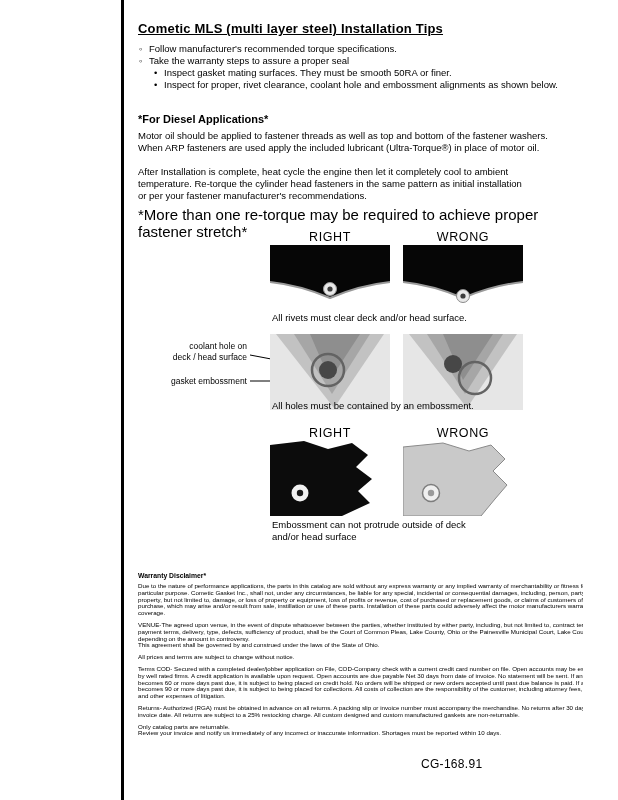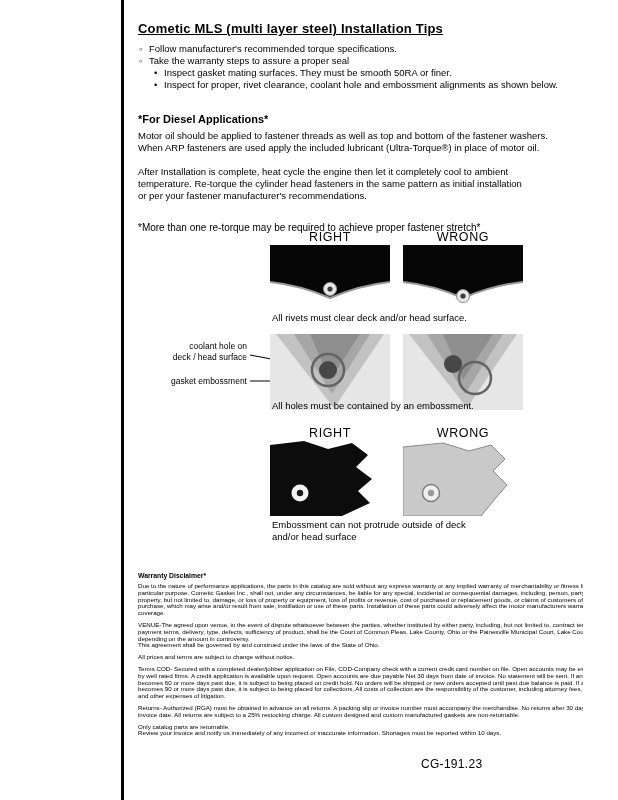--- a/index.html
+++ b/index.html
@@ -21,21 +21,21 @@
   .tips { position:absolute; left:104px; top:43px; width:500px; font-size:9.5px; line-height:12px; list-style:none; }
   .tips .l1 { padding-left:10px; position:relative; }
   .tips .l1::before { content:"◦"; position:absolute; left:0; top:0; }
   .tips .l2 { padding-left:10px; margin-left:15px; position:relative; }
   .tips .l2::before { content:"•"; position:absolute; left:0; top:0; }
 
   .diesel-heading { position:absolute; left:103px; top:113px; font-size:11px; font-weight:bold; }
   .para { position:absolute; left:103px; width:512px; font-size:9.5px; line-height:12px; white-space:pre-line; }
   .para.p1 { top:130px; }
   .para.p2 { top:166px; }
-  .note { position:absolute; left:103px; top:222px; font-size:10px;text-align:right; }
+  .note { position:absolute; left:103px; top:206px; font-size:15px; }
 
   .dg-header { position:absolute; width:120px; text-align:center; font-size:12.5px; letter-spacing:0.6px; }
   .col-left { left:235px; }
   .col-right { left:368px; }
   .hdr-row1 { top:230px; }
   .hdr-row3 { top:426px; }
 
   .dg-img { position:absolute; width:120px; }
   .dg-img svg { display:block; width:120px; }
   .img-r1 { top:245px; height:63px; }
@@ -163,14 +163,14 @@
     <div class="disc-p">Due to the nature of performance applications, the parts in this catalog are sold without any express warranty or any implied warranty of merchantability or fitness for a particular purpose.  Cometic Gasket Inc., shall not, under any circumstances, be liable for any special, incidental or consequential damages, including, person, party or property, but not limited to, damage, or loss of property or equipment, loss of profits or revenue, cost of purchased or replacement goods, or claims of customers of the purchase, which may arise and/or result from sale, instillation or use of these parts.  Installation of these parts could adversely affect the motor manufacturers warranty coverage.</div>
     <div class="disc-p">VENUE-The agreed upon venue, in the event of dispute whatsoever between the parties, whether instituted by either party, including, but not limited to, contract terms, payment terms, delivery, type, defects, sufficiency of product, shall be the Court of Common Pleas, Lake County, Ohio or the Painesville Municipal Court, Lake County, Ohio, depending on the amount in controversy.
 This agreement shall be governed by and construed under the laws of the State of Ohio.</div>
     <div class="disc-p">All prices and terms are subject to change without notice.</div>
     <div class="disc-p">Terms COD- Secured with a completed dealer/jobber application on File, COD-Company check with a current credit card number on file.  Open accounts may be established by well rated firms.  A credit application is available upon request.  Open accounts are due payable Net 30 days from date of invoice.  No statement will be sent.  If an account becomes 60 or more days past due, it is subject to being placed on credit hold.  No orders will be shipped or new orders accepted until past due balance is paid.  If an account becomes 90 or more days past due, it is subject to being placed for collections.  All costs of collection are the responsibility of the customer, including attorney fees, court costs, and other expenses of litigation.</div>
     <div class="disc-p">Returns- Authorized (RGA) must be obtained in advance on all returns.  A packing slip or invoice number must accompany the merchandise.  No returns after 30 days from invoice date.  All returns are subject to a 25% restocking charge.  All custom designed and custom manufactured gaskets are non-returnable.</div>
     <div class="disc-p">Only catalog parts are returnable.
 Review your invoice and notify us immediately of any incorrect or inaccurate information.  Shortages must be reported within 10 days.</div>
   </div>
 
-  <div class="footer-code">CG-191.23</div>
+  <div class="footer-code">CG-168.91</div>
 </div>
 
 </body></html>

